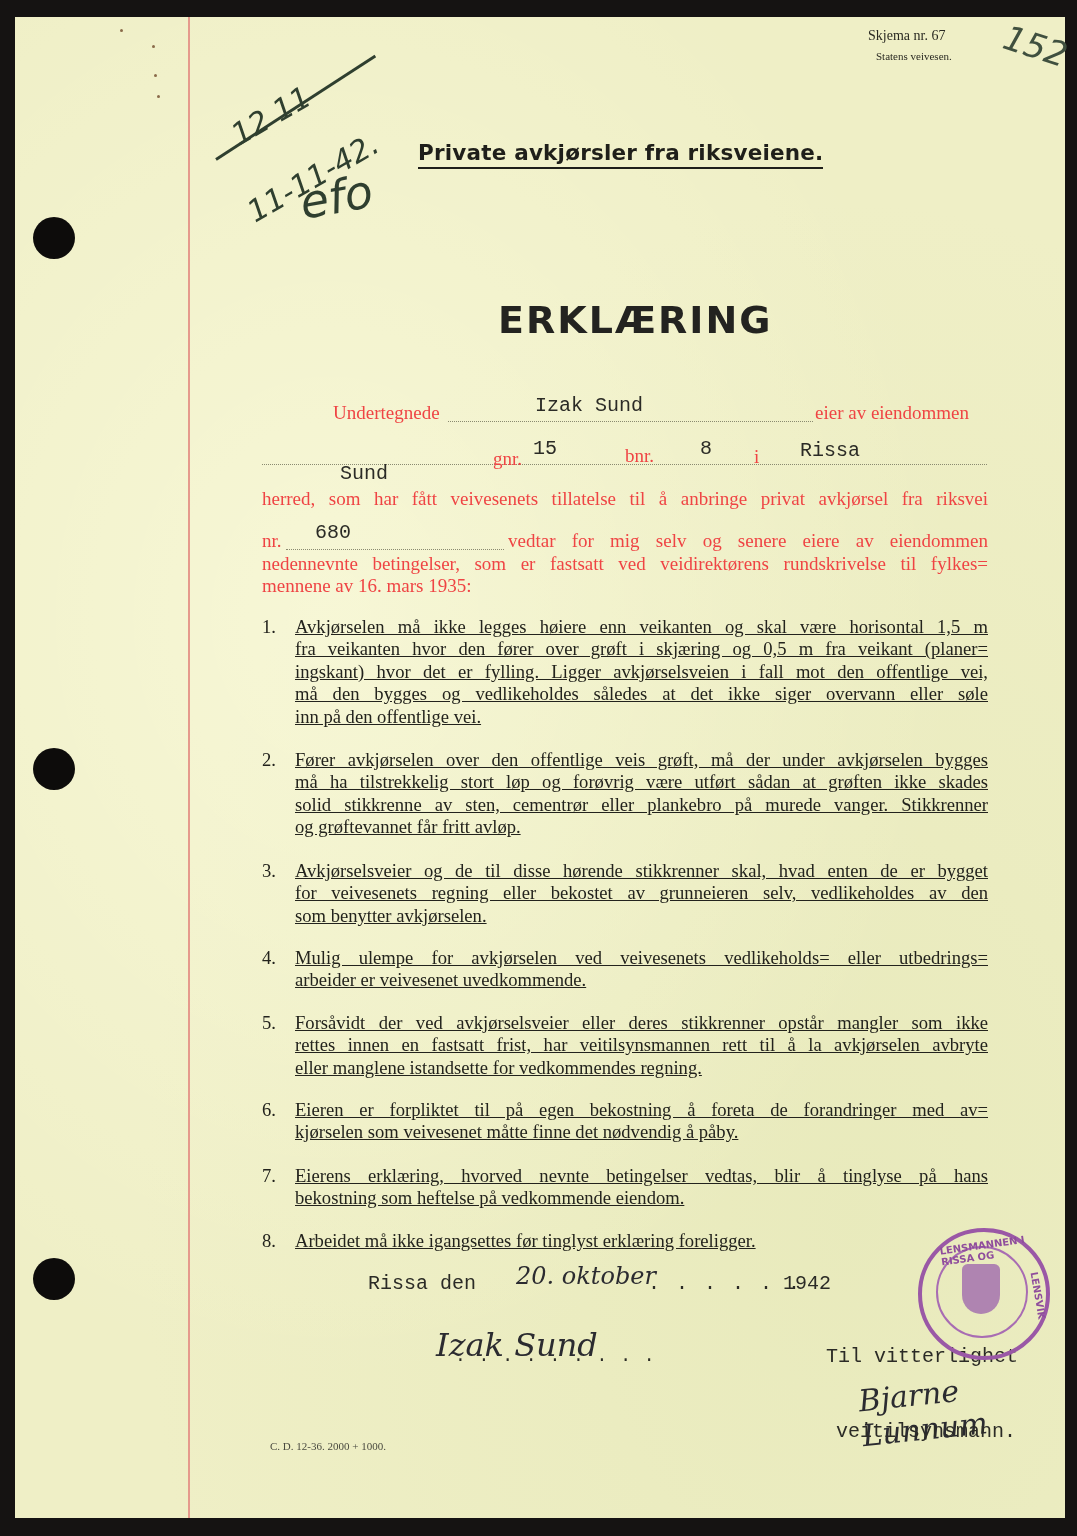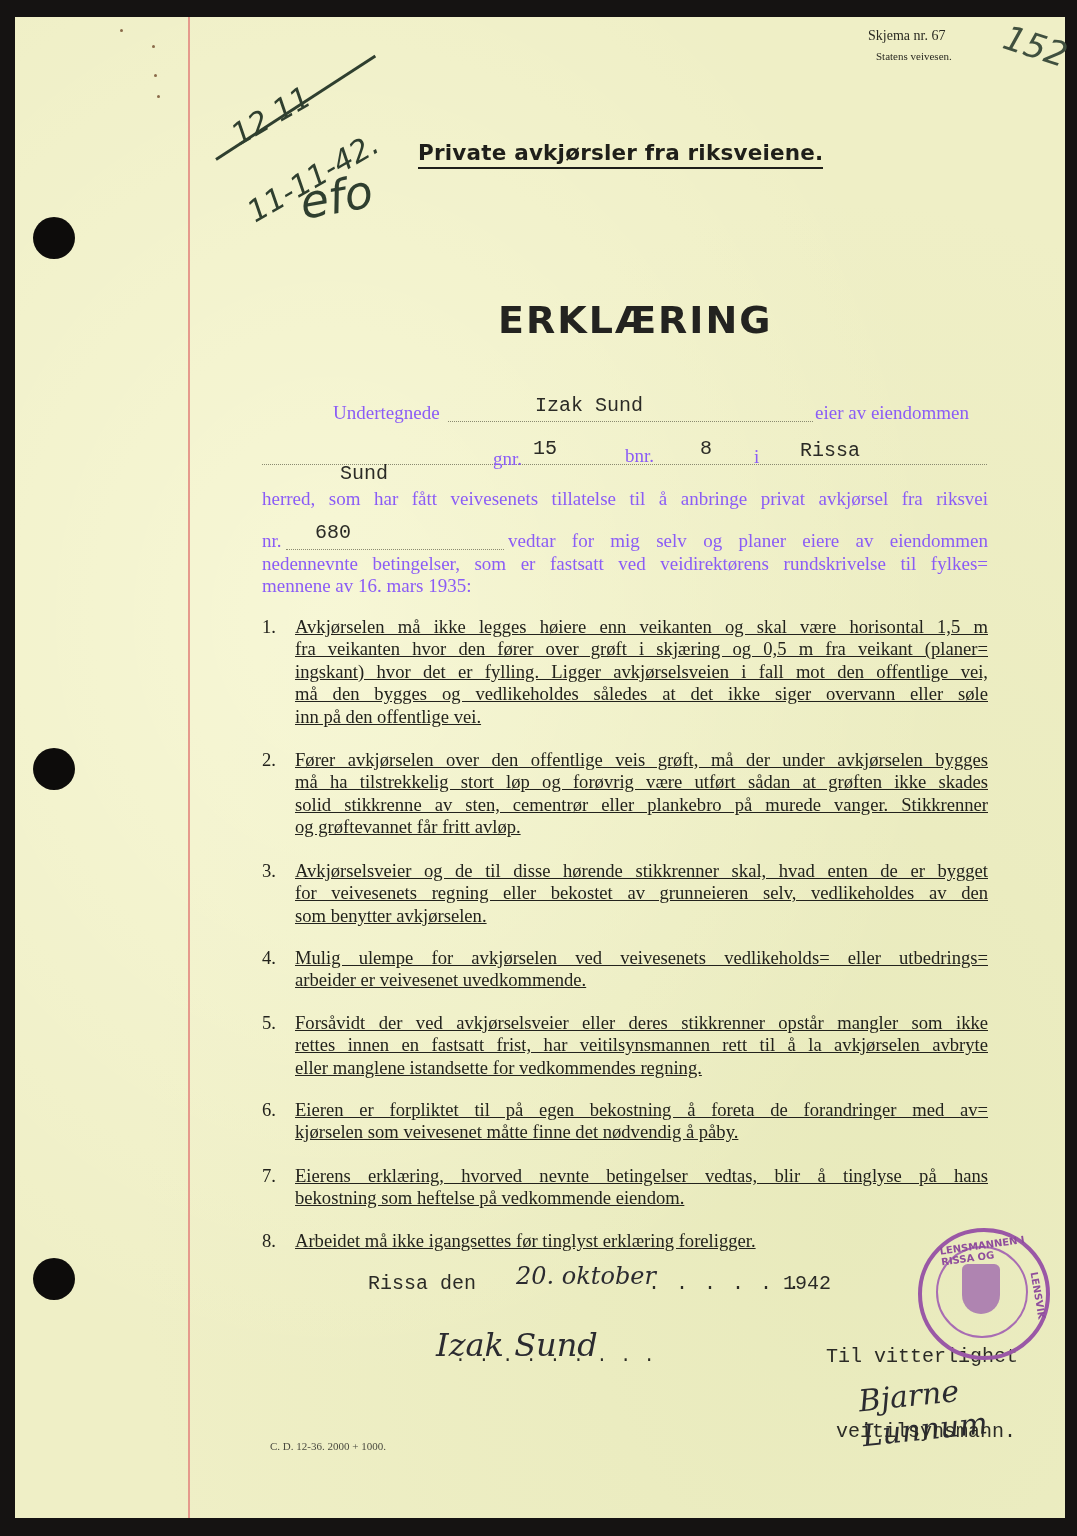--- a/index.html
+++ b/index.html
@@ -12,21 +12,21 @@
   .skjema { left:868px; top:28px; font-size:14px; color:#2a2a22; }
   .skjema-sub { left:876px; top:50px; font-size:11px; color:#2a2a22; }
   .hand { font-family:"DejaVu Sans", sans-serif; color:#2f3f2f; font-style:italic; }
   .pg-num { left:1003px; top:26px; font-size:34px; transform:rotate(18deg); color:#40503f; }
   .hnote1 { left:228px; top:98px; font-size:30px; transform:rotate(-30deg); }
   .hnote2 { left:252px; top:130px; font-size:30px; transform:rotate(-30deg); }
   .hnote-line { left:216px; top:112px; width:190px; height:3px; background:#2f3f2f; transform:rotate(-33deg); transform-origin:left center; top:158px; }
   .hnote3 { left:300px; top:170px; font-size:46px; transform:rotate(-10deg); }
   .header-title { left:418px; top:140px; font-family:"DejaVu Sans", sans-serif; font-weight:bold; font-size:21.5px; color:#1f1f1a; border-bottom:2px solid #1f1f1a; padding-bottom:2px; letter-spacing:0.2px; }
   .main-title { left:498px; top:298px; font-family:"DejaVu Sans", sans-serif; font-weight:bold; font-size:38px; color:#232320; letter-spacing:2px; }
-  .line { position:absolute; font-size:19px; color:#8b5cf6; white-space:nowrap; }
+  .line { position:absolute; font-size:19px; color:#ef4444; white-space:nowrap; }
   .typed { font-family:"Liberation Mono", monospace; font-size:20px; color:#2b2b26; position:absolute; }
   .dotline { position:absolute; border-bottom:1.5px dotted #8a8a70; height:0; }
   .item { position:absolute; left:262px; width:726px; font-size:18.6px; color:#23231d; line-height:22.4px; text-align:justify; }
   .item .num { position:absolute; left:0; top:0; }
   .item .txt { margin-left:33px; display:block;text-decoration:underline; }
   .item .txt span { display:block; text-align:justify; text-align-last:justify; }
   .item .txt span.last { text-align-last:left; }
   .stamp { position:absolute; left:918px; top:1228px; width:124px; height:124px; border:4px solid #9a58a6; border-radius:50%; }
   .stamp-inner { position:absolute; left:14px; top:14px; width:88px; height:88px; border:2px solid #a86cb3; border-radius:50%; }
   .stamp-shield { position:absolute; left:40px; top:32px; width:38px; height:50px; background:#a06aae; border-radius:6px 6px 20px 20px; opacity:0.8; }
@@ -73,21 +73,21 @@
 <div class="typed" style="left:533px;top:437px">15</div>
 <div class="line" style="left:625px;top:445px">bnr.</div>
 <div class="typed" style="left:700px;top:437px">8</div>
 <div class="line" style="left:754px;top:446px">i</div>
 <div class="typed" style="left:800px;top:439px">Rissa</div>
 
 <div class="line" style="left:262px;top:488px;width:726px;text-align:justify;text-align-last:justify">herred, som har fått veivesenets tillatelse til å anbringe privat avkjørsel fra riksvei</div>
 <div class="line" style="left:262px;top:530px">nr.</div>
 <div class="dotline" style="left:286px;top:549px;width:218px"></div>
 <div class="typed" style="left:315px;top:521px">680</div>
-<div class="line" style="left:508px;top:530px;width:480px;text-align:justify;text-align-last:justify">vedtar for mig selv og planer eiere av eiendommen</div>
+<div class="line" style="left:508px;top:530px;width:480px;text-align:justify;text-align-last:justify">vedtar for mig selv og senere eiere av eiendommen</div>
 <div class="line" style="left:262px;top:553px;width:726px;text-align:justify;text-align-last:justify">nedennevnte betingelser, som er fastsatt ved veidirektørens rundskrivelse til fylkes=</div>
 <div class="line" style="left:262px;top:575px">mennene av 16. mars 1935:</div>
 
 <div class="item" style="top:616px">
   <span class="num">1.</span>
   <span class="txt">
     <span>Avkjørselen må ikke legges høiere enn veikanten og skal være horisontal 1,5 m</span>
     <span>fra veikanten hvor den fører over grøft i skjæring og 0,5 m fra veikant (planer=</span>
     <span>ingskant) hvor det er fylling. Ligger avkjørselsveien i fall mot den offentlige vei,</span>
     <span>må den bygges og vedlikeholdes således at det ikke siger overvann eller søle</span>

